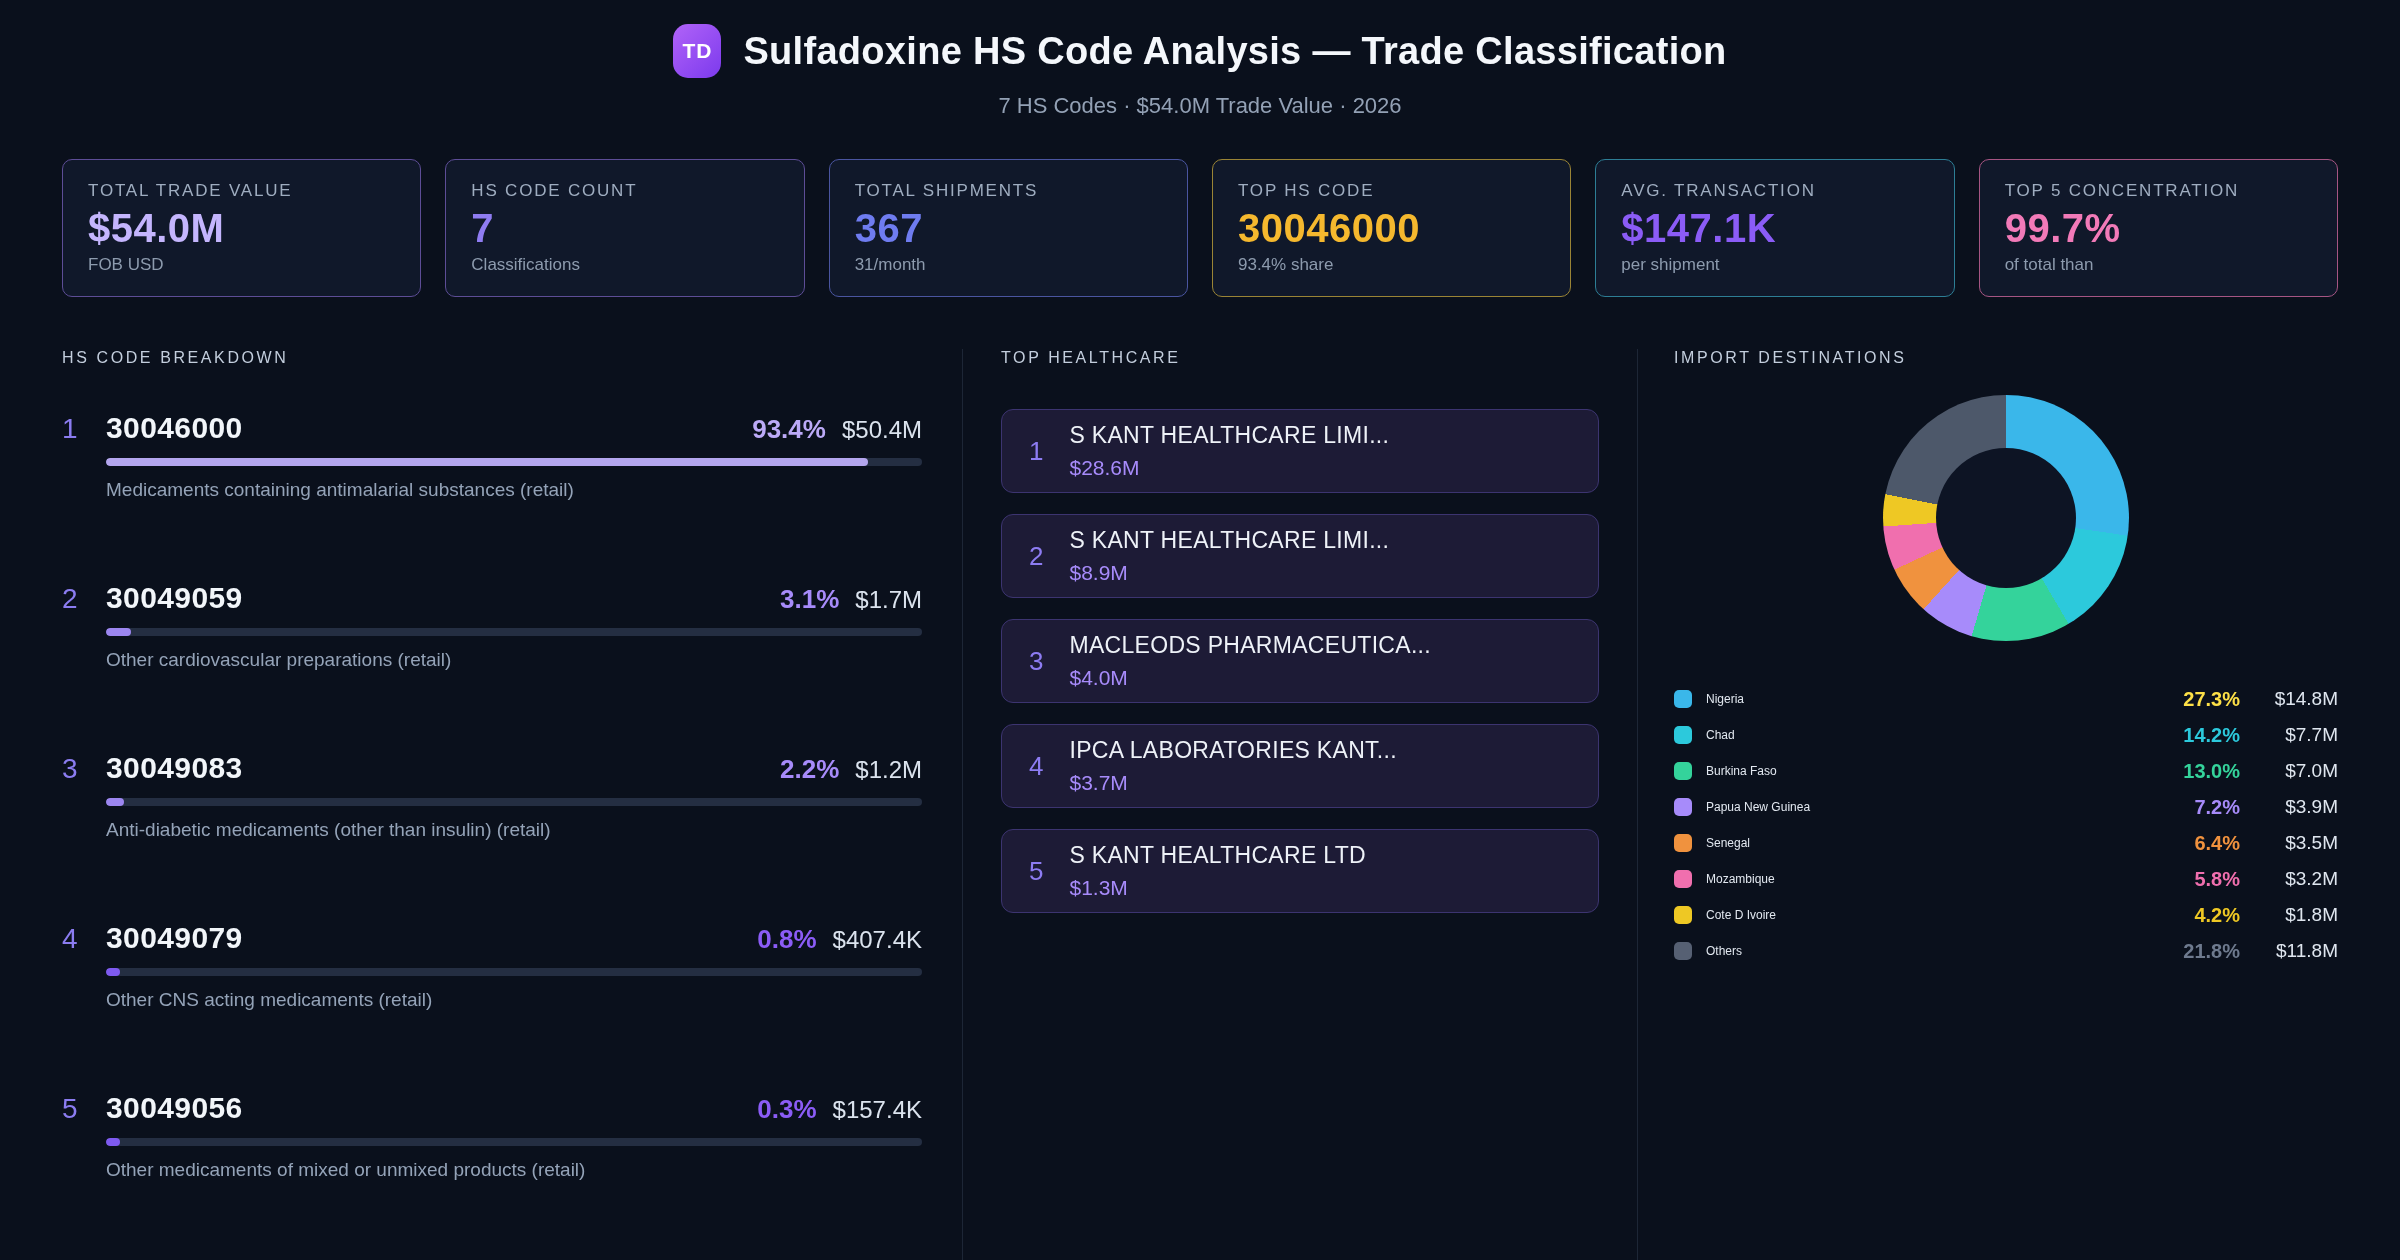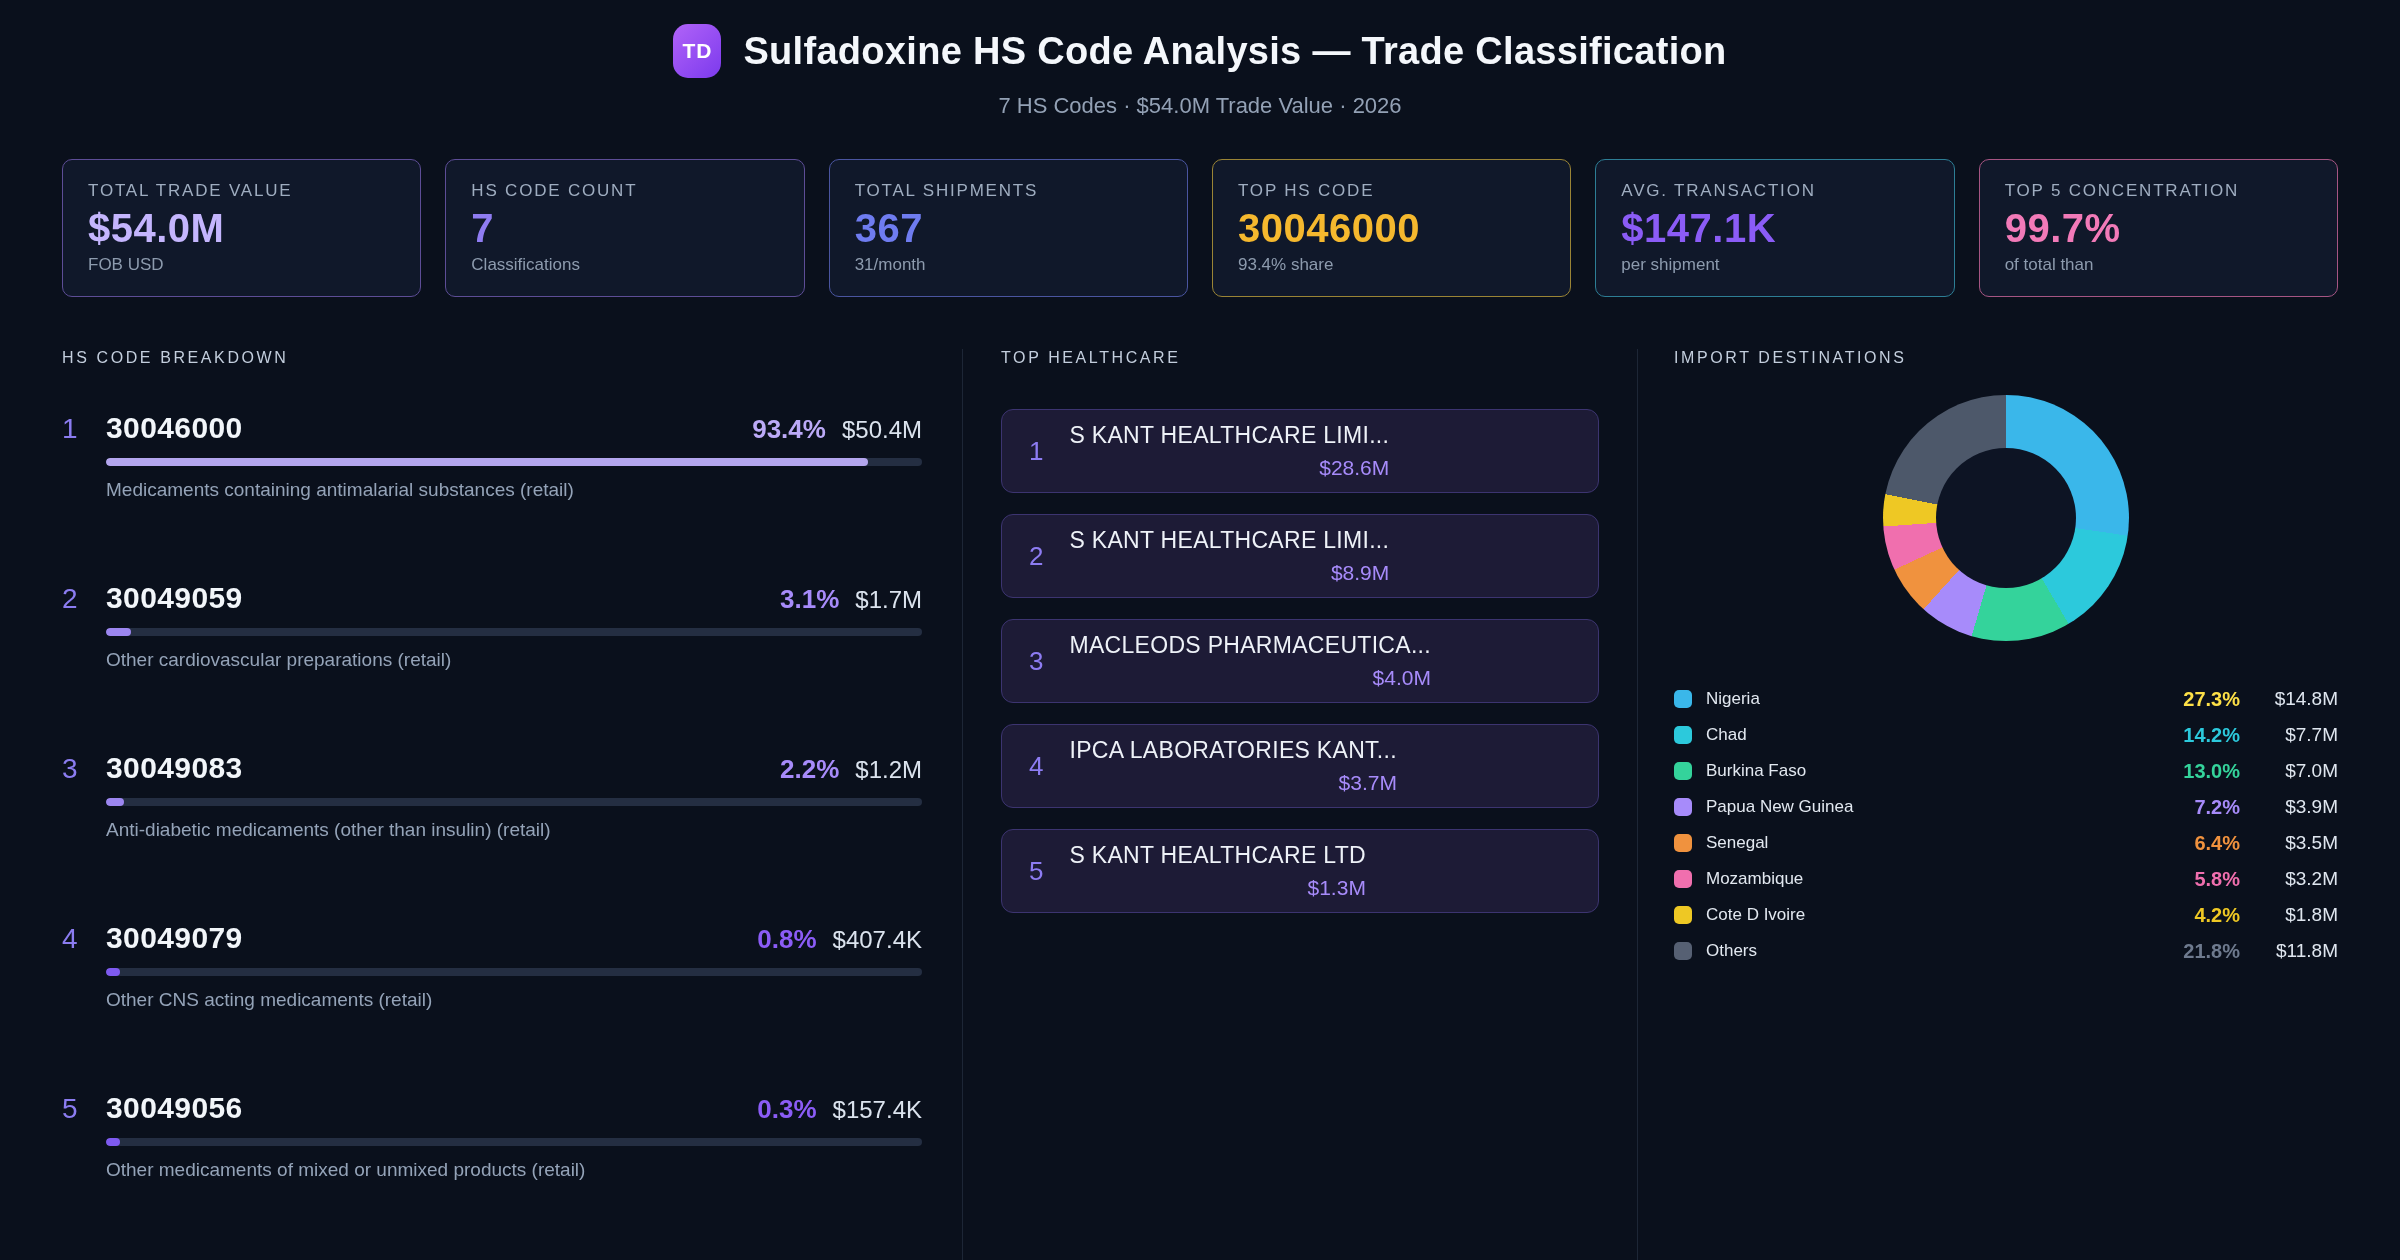--- a/index.html
+++ b/index.html
@@ -56,32 +56,32 @@
   .bd-fill { height:100%; border-radius:5px; min-width:14px; }
   .bd-desc { grid-column:2; margin-top:13px; font-size:19px; color:#94a3b8; }
 
   
   .exp-list { margin-top:42px; }
   .exp-card {
     height:84px; border-radius:12px; background:#1d1b36; border:1px solid #3c3470;
     display:flex; align-items:center; padding:0 27px; margin-bottom:21px; gap:26px;
   }
   .exp-rank { font-size:26px; color:#8d7cf2; }
-  .exp-info { display:flex; flex-direction:column; gap:7px;text-align:right; }
+  .exp-info { display:flex; flex-direction:column; gap:7px; }
   .exp-name { font-size:23px; color:#eef2f8; letter-spacing:.3px; }
   .exp-val { font-size:21px; color:#a78bfa; }
 
   
   .donut-wrap { margin-top:28px; height:248px; display:flex; justify-content:center; }
   .donut { width:246px; height:246px; border-radius:50%; position:relative; }
   .donut-hole { position:absolute; inset:53px; border-radius:50%; background:#0d1424; }
   .legend { margin-top:38px; }
   .legend-row { display:flex; align-items:center; height:36px; }
   .legend-swatch { width:18px; height:18px; border-radius:5px; margin-right:14px; flex:0 0 auto; }
-  .legend-label { font-size:17px; color:#e2e8f0; flex:1; }
+  .legend-label { font-size:12px; color:#e2e8f0; flex:1; }
   .legend-pct { font-size:20px; font-weight:600; min-width:84px; text-align:right; }
   .legend-val { font-size:19px; color:#dfe6ef; min-width:98px; text-align:right; }
 </style>
 </head>
 <body>
 
 <div class="topbar"></div>
 
 <div class="header">
   <div class="header-row">

